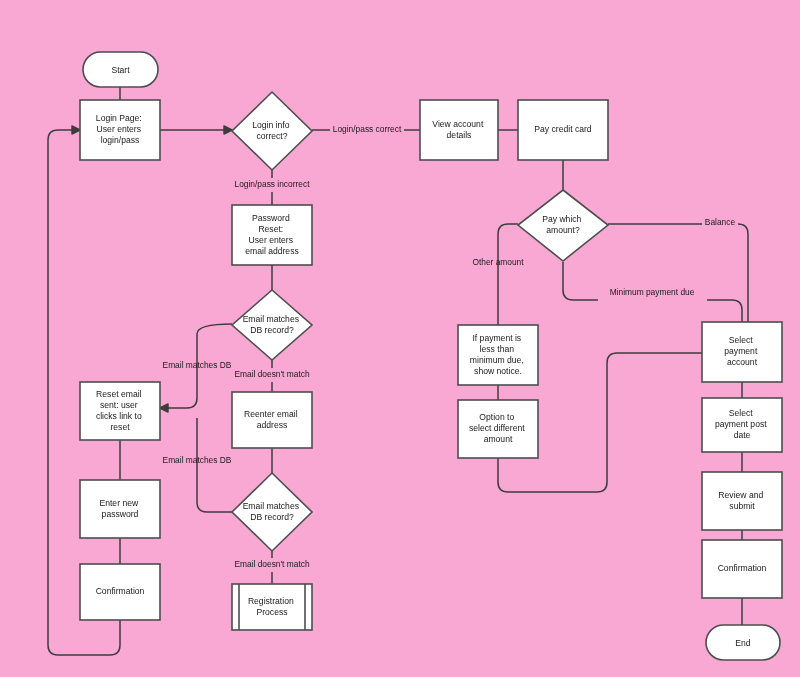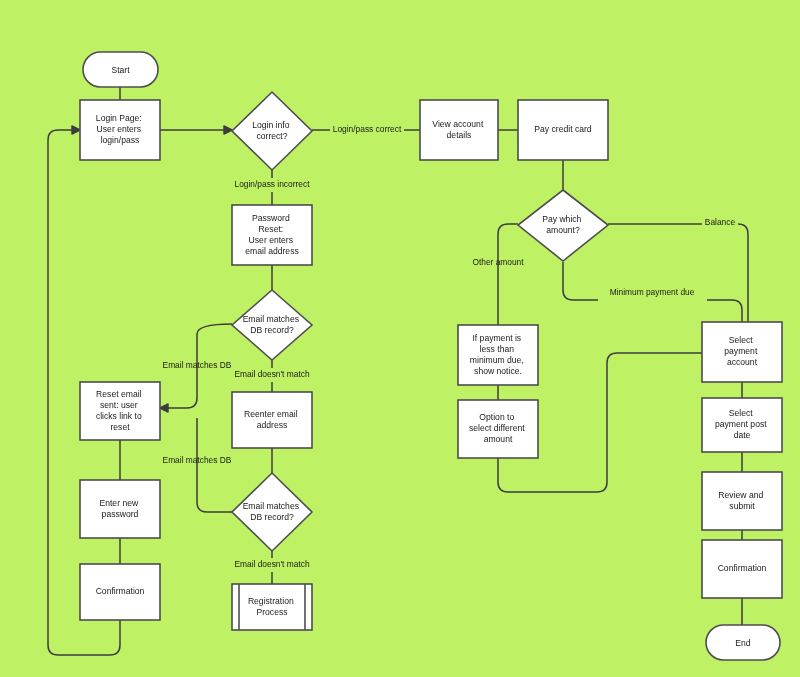--- a/index.html
+++ b/index.html
@@ -10,21 +10,21 @@
   body {
     width: 800px;
     height: 677px;
     font-family: "Liberation Sans", sans-serif;
     overflow: hidden;
   }
   #flow-root {
     position: relative;
     width: 800px;
     height: 677px;
-    background: #bef264;
+    background: #f9a8d4;
   }
   svg.flow {
     display: block;
     width: 800px;
     height: 677px;
   }
   .node-shape {
     fill: #ffffff;
     stroke: #4d4d4d;
     stroke-width: 1.6;

